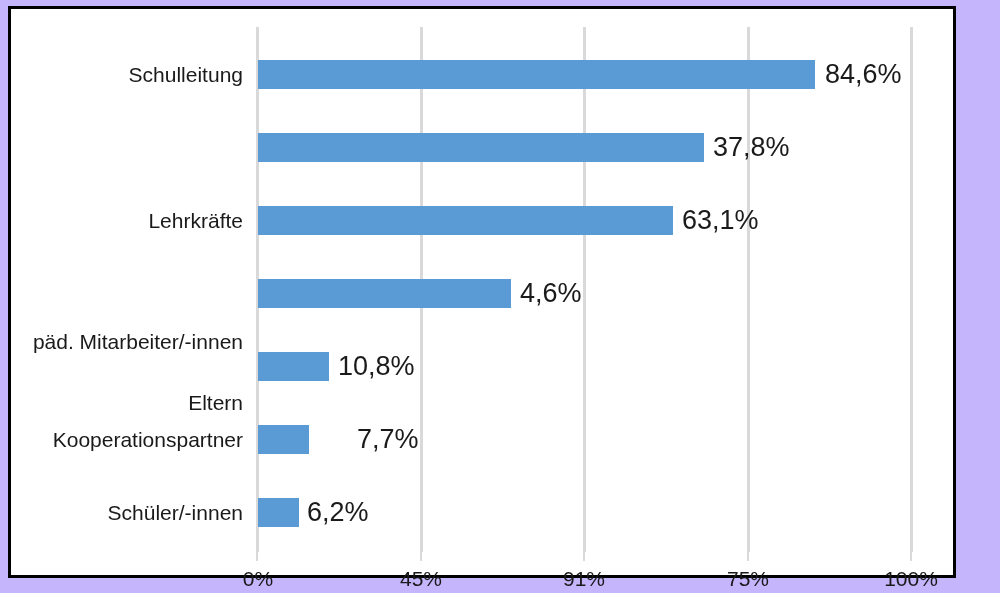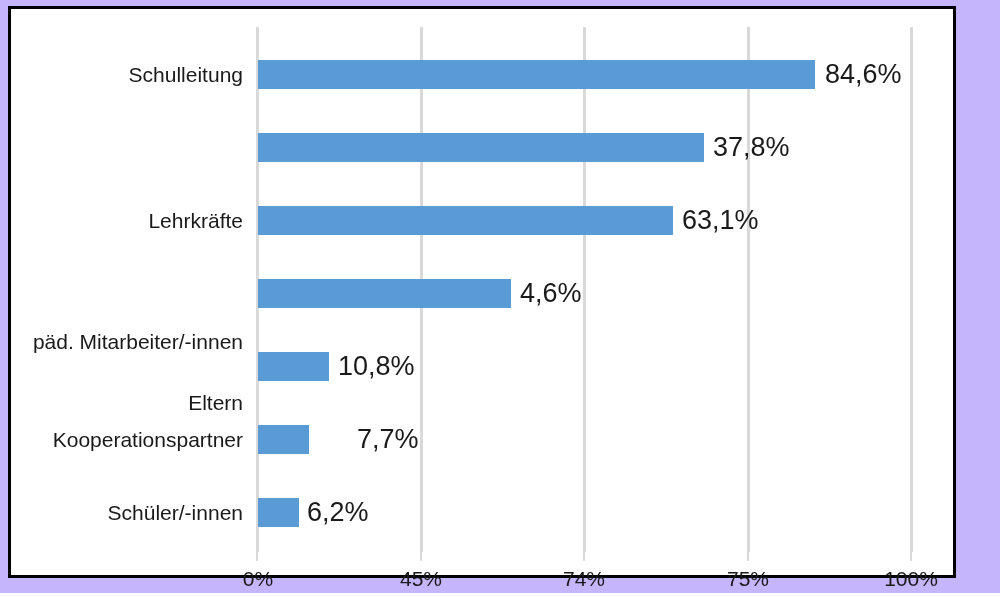--- a/index.html
+++ b/index.html
@@ -122,21 +122,21 @@
       <div class="gridline" style="left:654px;"></div>
 
       <div class="tick-mark" style="left:0px;"></div>
       <div class="tick-mark" style="left:164px;"></div>
       <div class="tick-mark" style="left:327px;"></div>
       <div class="tick-mark" style="left:491px;"></div>
       <div class="tick-mark" style="left:654px;"></div>
 
       <div class="tick-label" style="left:2px;">0%</div>
       <div class="tick-label" style="left:165px;">45%</div>
-      <div class="tick-label" style="left:328px;">74%</div>
+      <div class="tick-label" style="left:328px;">91%</div>
       <div class="tick-label" style="left:492px;">75%</div>
       <div class="tick-label" style="left:655px;">100%</div>
 
       <div class="bar" style="left:2px; top:33px; width:557px;"></div>
       <div class="bar-value" style="left:569px; top:33px;">84,6%</div>
 
       <div class="bar" style="left:2px; top:106px; width:446px;"></div>
       <div class="bar-value" style="left:457px; top:106px;">37,8%</div>
 
       <div class="bar" style="left:2px; top:179px; width:415px;"></div>

